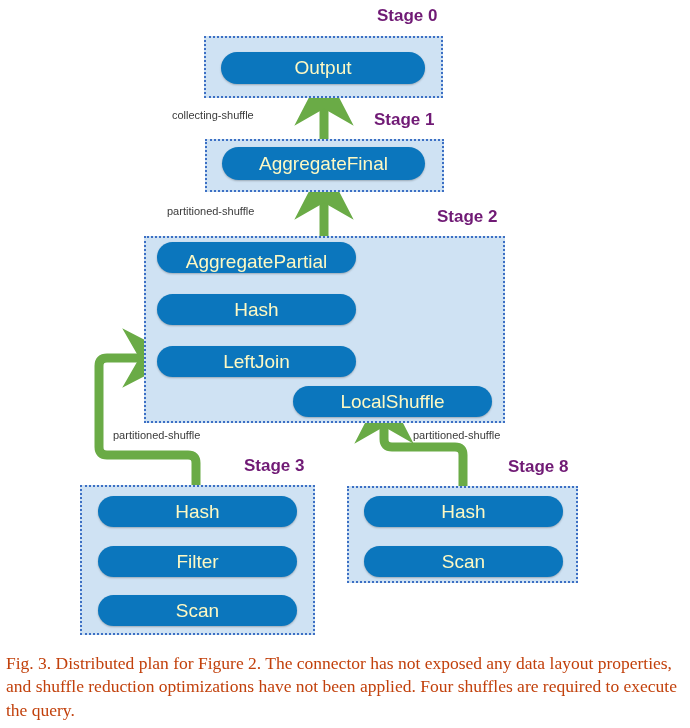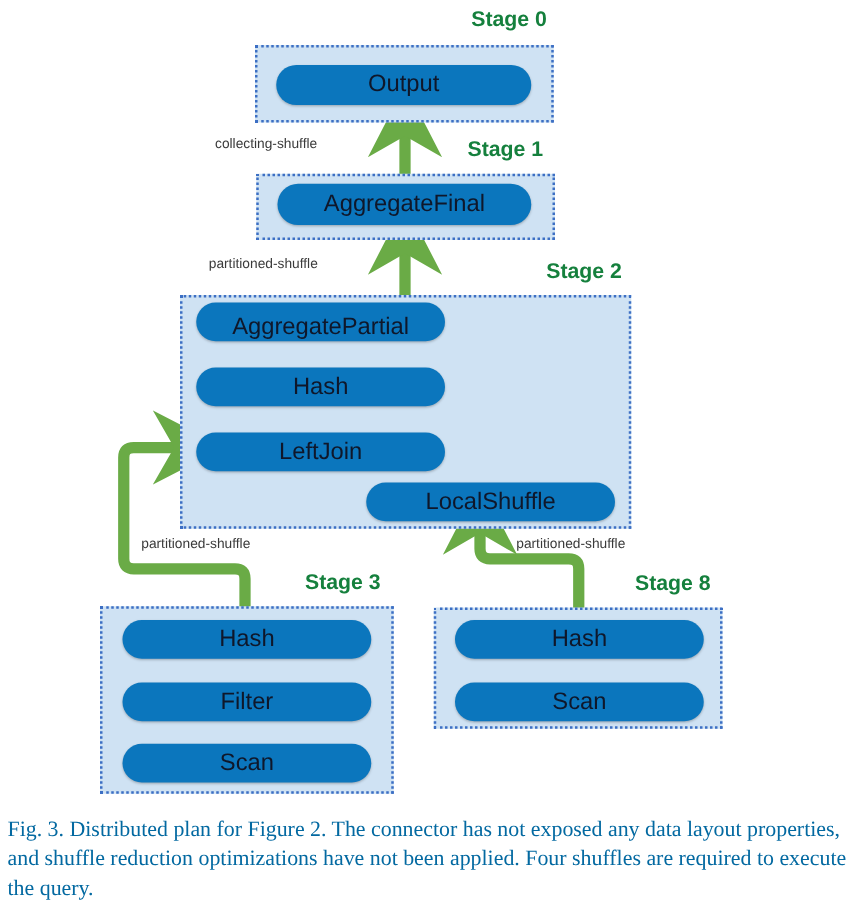--- a/index.html
+++ b/index.html
@@ -33,30 +33,30 @@
     background: #cfe2f3;
     border: 2px dotted #3c6fc4;
     box-sizing: border-box;
     z-index: 1;
   }
   .stage-label {
     position: absolute;
     font-family: "Liberation Sans", sans-serif;
     font-weight: bold;
     font-size: 17px;
-    color: #15803d;
+    color: #701a75;
     white-space: nowrap;
     z-index: 4;
   }
   
   .pill {
     position: absolute;
     background: #0b76bd;
     border-radius: 18px;
-    color: #0f172a;
+    color: #fef9c3;
     font-family: "Liberation Sans", sans-serif;
     font-size: 19px;
     display: flex;
     align-items: center;
     justify-content: center;
     box-sizing: border-box;
     box-shadow: 0 1px 2px rgba(0,0,0,0.25);
     z-index: 3;
     user-select: none;
   }
@@ -72,21 +72,21 @@
   }
   
   #caption {
     position: absolute;
     left: 6px;
     top: 652px;
     width: 678px;
     font-family: "Liberation Serif", serif;
     font-size: 17.5px;
     line-height: 1.33;
-    color: #0369a1;
+    color: #c2410c;
     text-align: left;
   }
 </style>
 </head>
 <body>
 
 <div id="figure">
 
   <svg viewBox="0 0 690 645">
     <defs>

